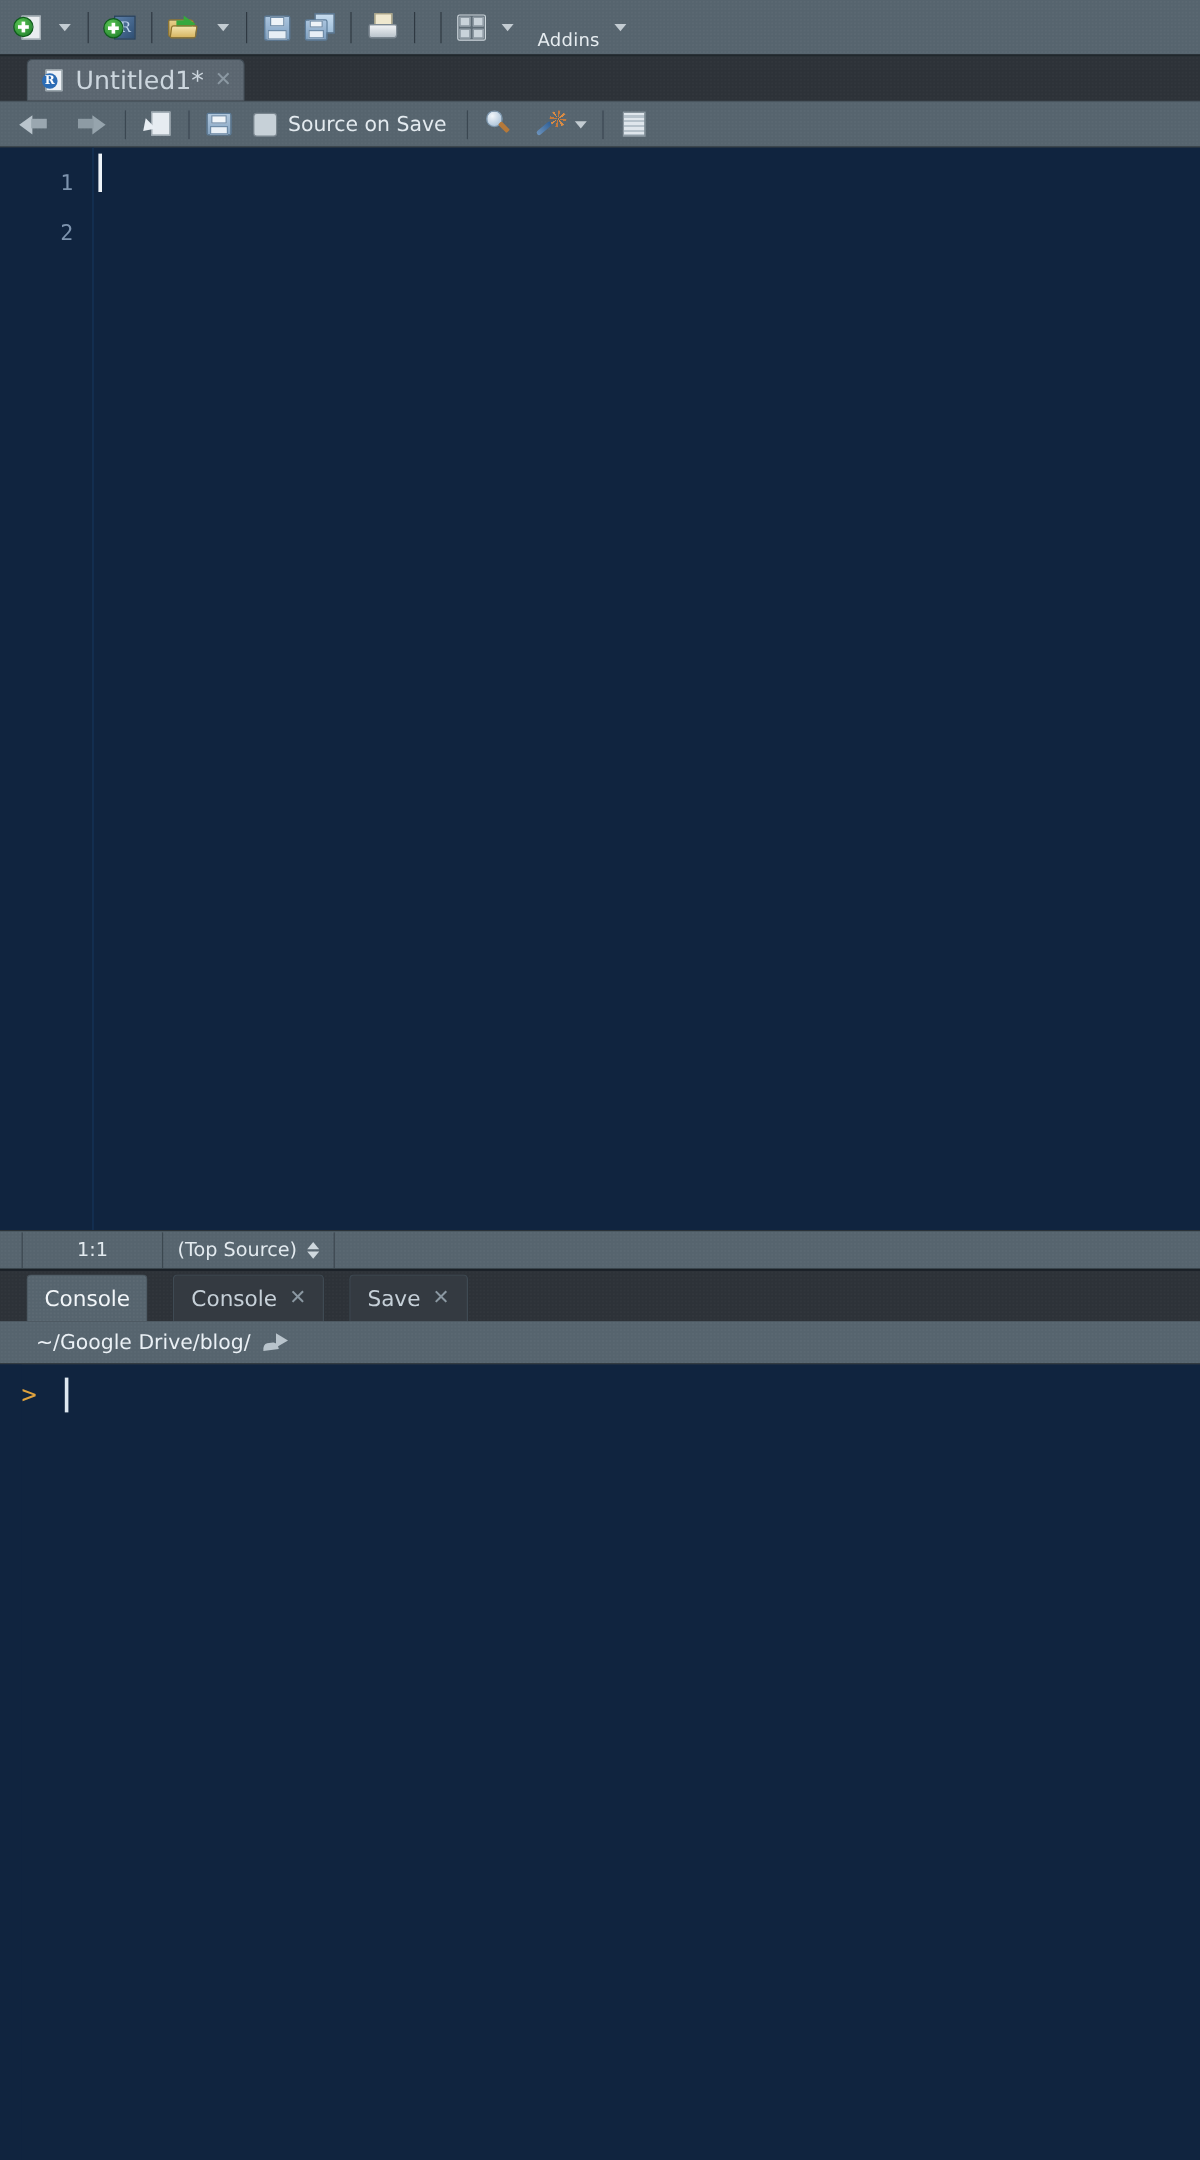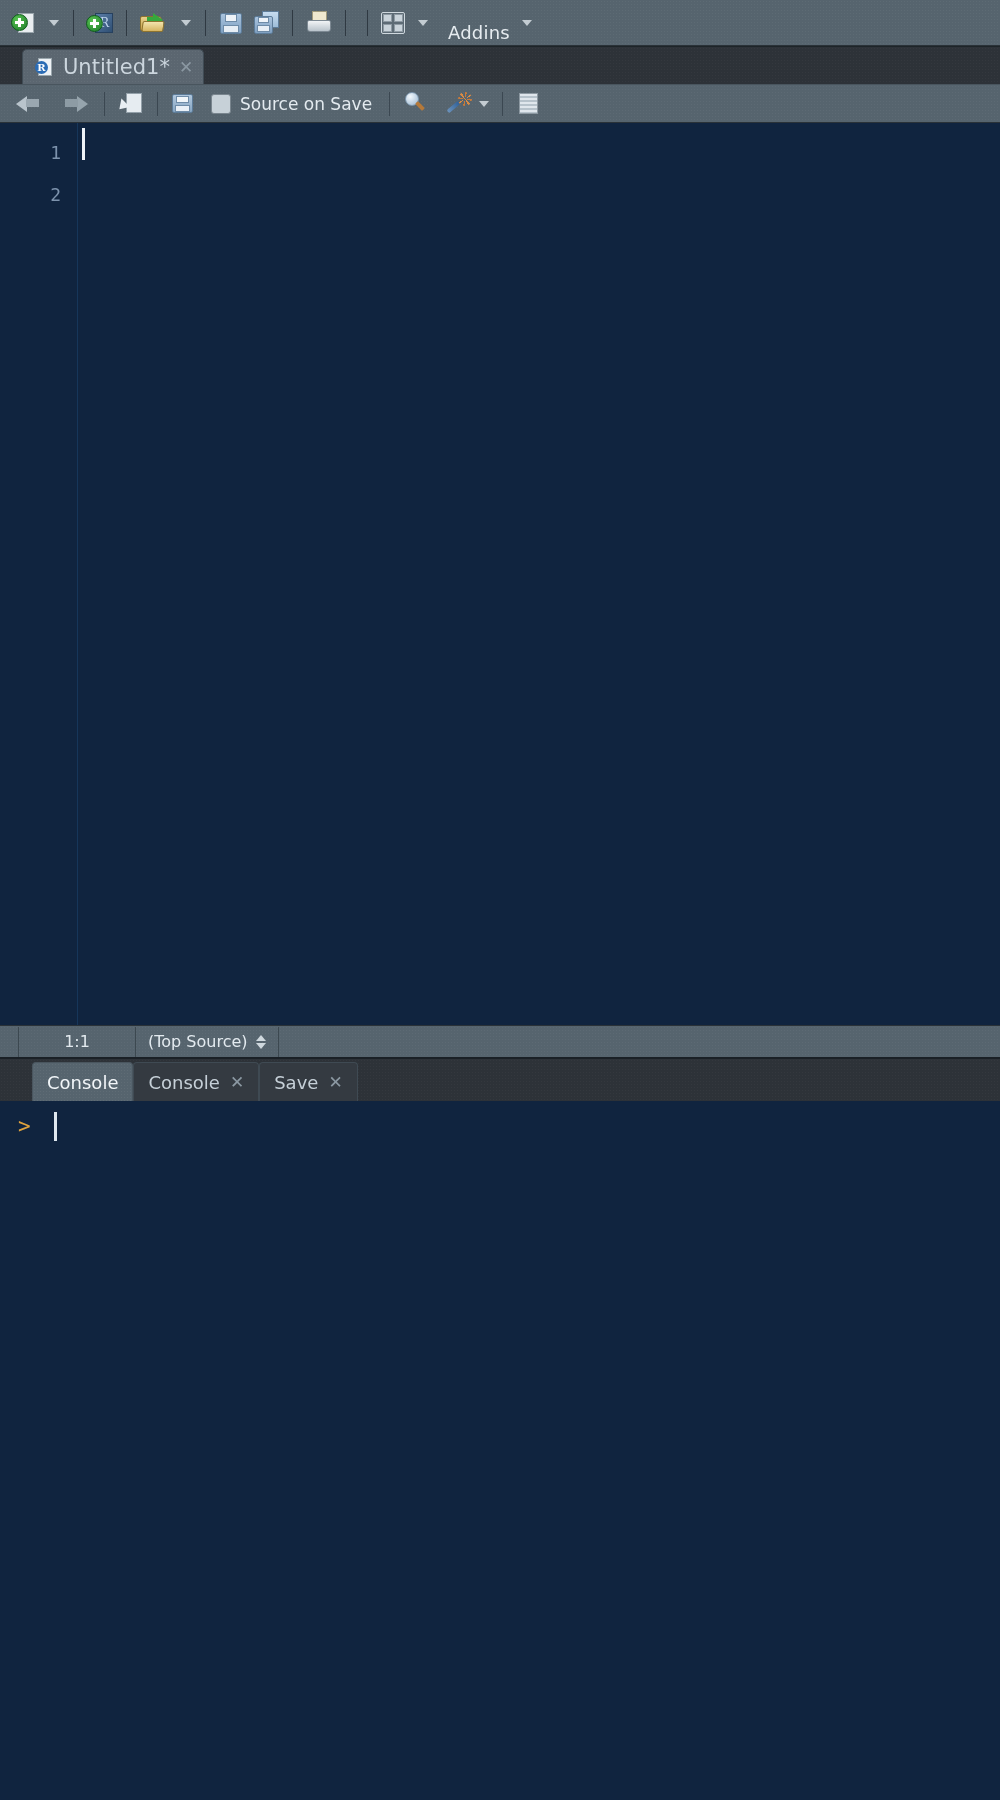--- a/index.html
+++ b/index.html
@@ -226,21 +226,21 @@
     background: #c9d3da;
     border: 1px solid #8e9aa3;
     box-sizing: border-box;
   }
   .ico-panes .q1 { left: 3px; top: 3px; }
   .ico-panes .q2 { left: 14px; top: 3px; }
   .ico-panes .q3 { left: 3px; top: 13px; }
   .ico-panes .q4 { left: 14px; top: 13px; }
 
   .addins-label {
-    color: #e6ecf0; font-size: 18px; margin-left: 8px; letter-spacing: 0.2px; margin-top: 20px;
+    color: #e6ecf0; font-size: 15px; margin-left: 8px; letter-spacing: 0.2px; margin-top: 20px;
   }
 
   
   .source-pane {
     flex: 0 0 auto;
     height: 1010px;
     background: #2f3a42;
     display: flex; flex-direction: column;
     border-top: 1px solid #1d2428;
     position: relative;
@@ -495,22 +495,23 @@
     background: #2d3238;
     border-top: 2px solid #1a2026;
     overflow: hidden;
   }
   .ctabbar {
     height: 42px; min-height: 42px;
     background: #2d3238;
     background-image: radial-gradient(rgba(255,255,255,0.03) 0.5px, transparent 0.6px);
     background-size: 3px 3px;
     display: flex; align-items: flex-end;
-    padding-left: 32px;
-    box-sizing: border-box;
+    padding-left: 22px;
+    box-sizing: border-box;
+    gap: 21px;
   }
   .ctab {
     display: flex; align-items: center;
     height: 38px;
     padding: 0 14px;
     border: 1px solid #3f4a53;
     border-bottom: none;
     border-radius: 4px 4px 0 0;
     color: #c6d0d8;
     font-size: 18px;
@@ -769,20 +770,24 @@
       <div class="ctab">
         <span>Console</span>
         <span class="ctab-x">✕</span>
       </div>
       <div class="ctab">
         <span>Save</span>
         <span class="ctab-x">✕</span>
       </div>
     </div>
 
+    <div class="cpathbar">
+      <span class="cpath">~/Google Drive/blog/</span>
+      <span class="ico-extlink"></span>
+    </div>
 
     <div class="console-body">
       <div class="leftspine"></div>
       <div class="prompt-row">
         <span class="prompt-sym">&gt;</span>
         <span class="prompt-caret"></span>
       </div>
     </div>
   </div>
 

